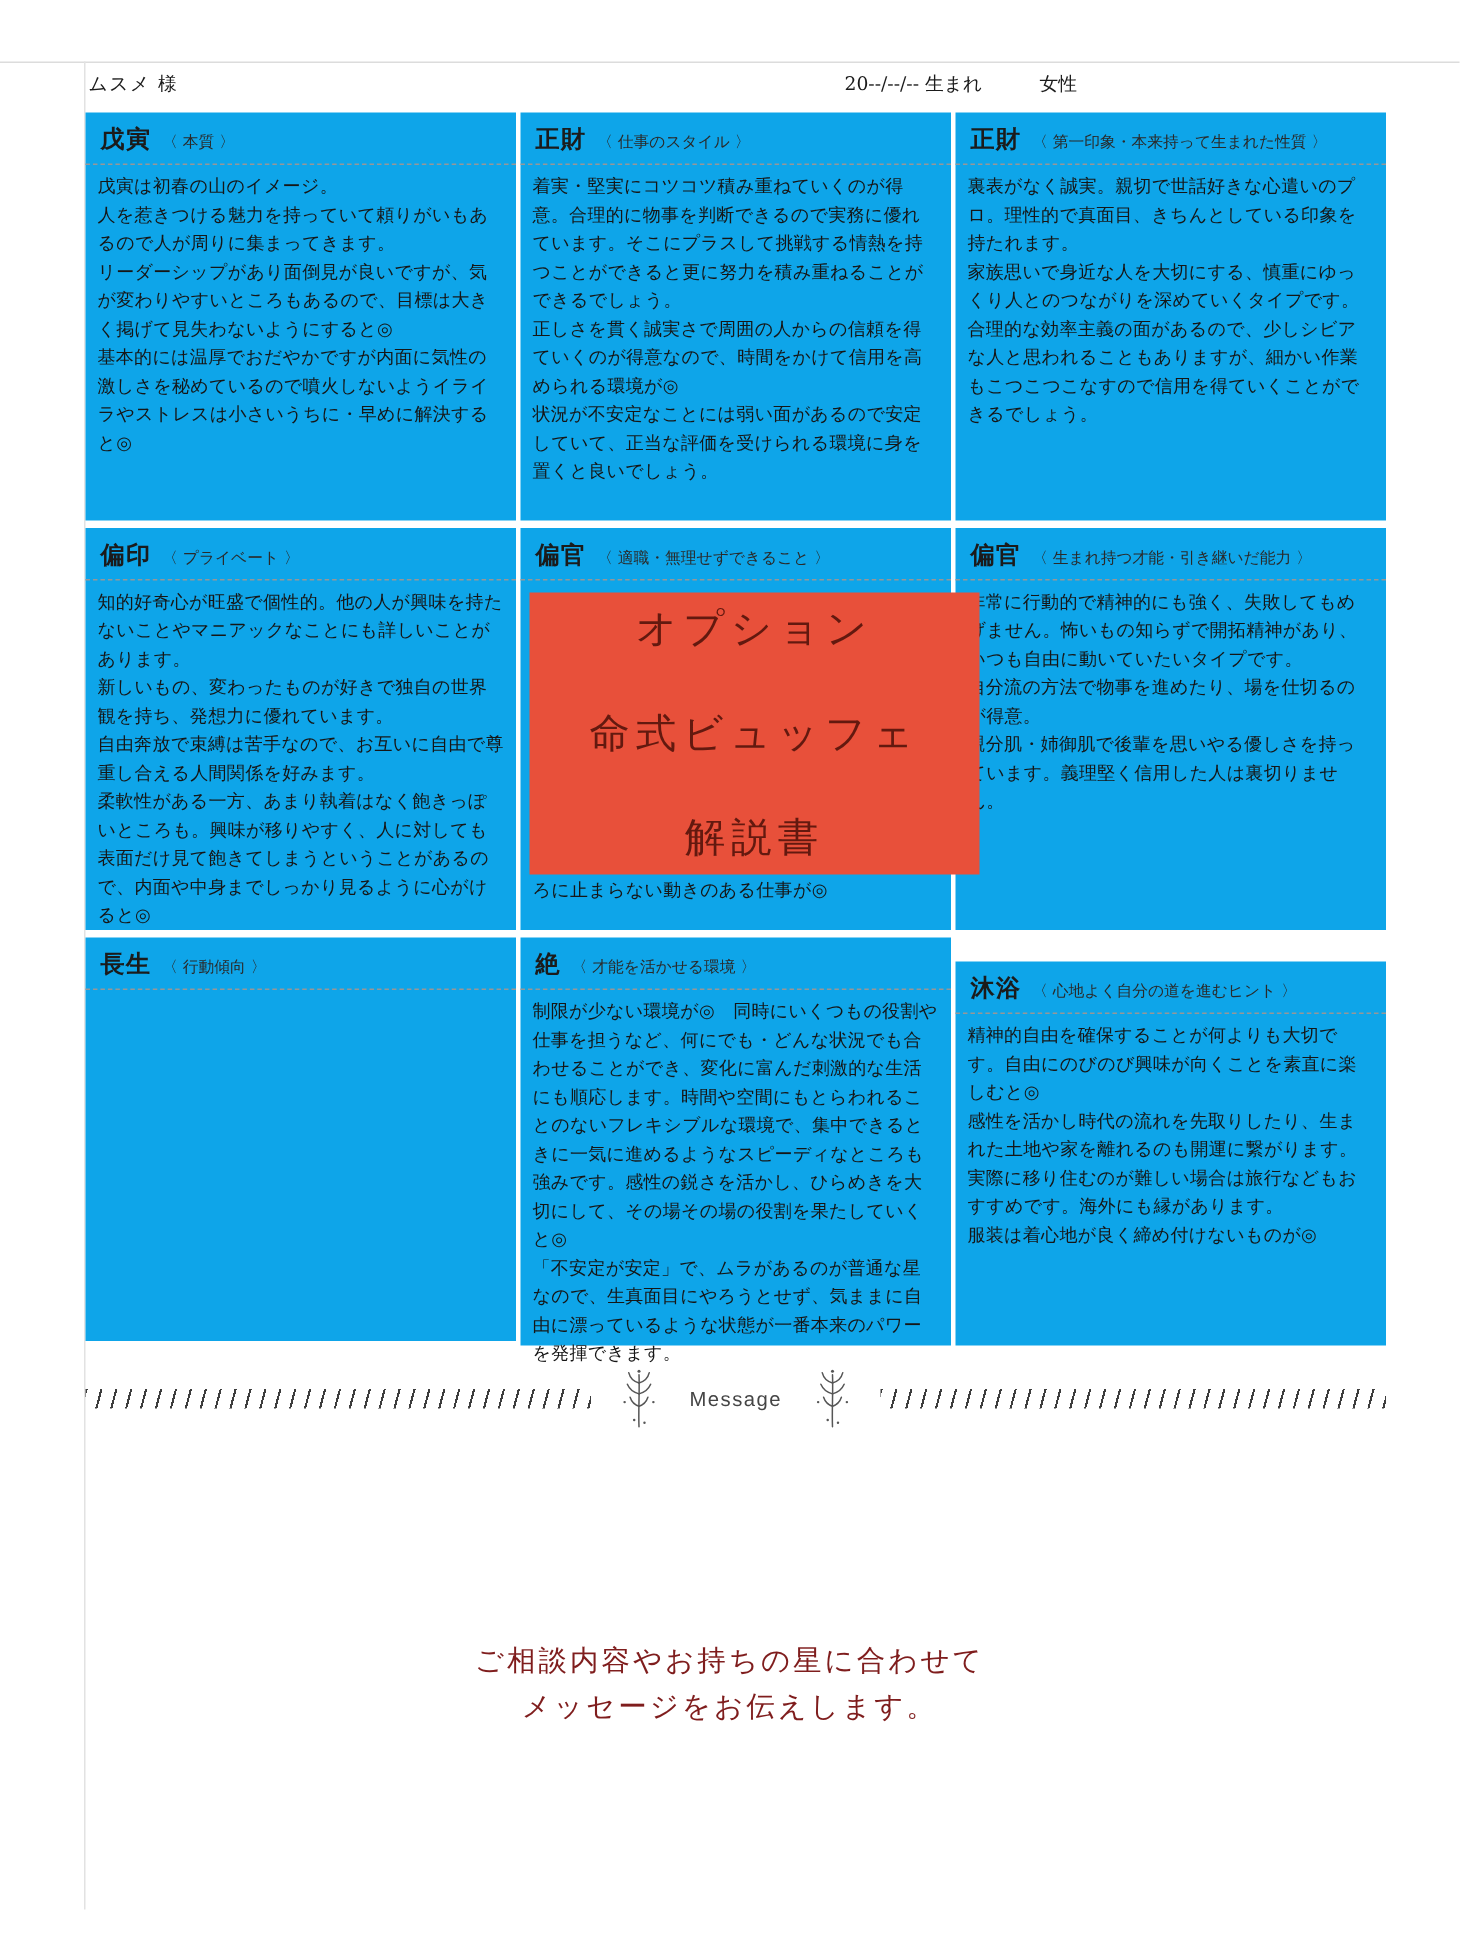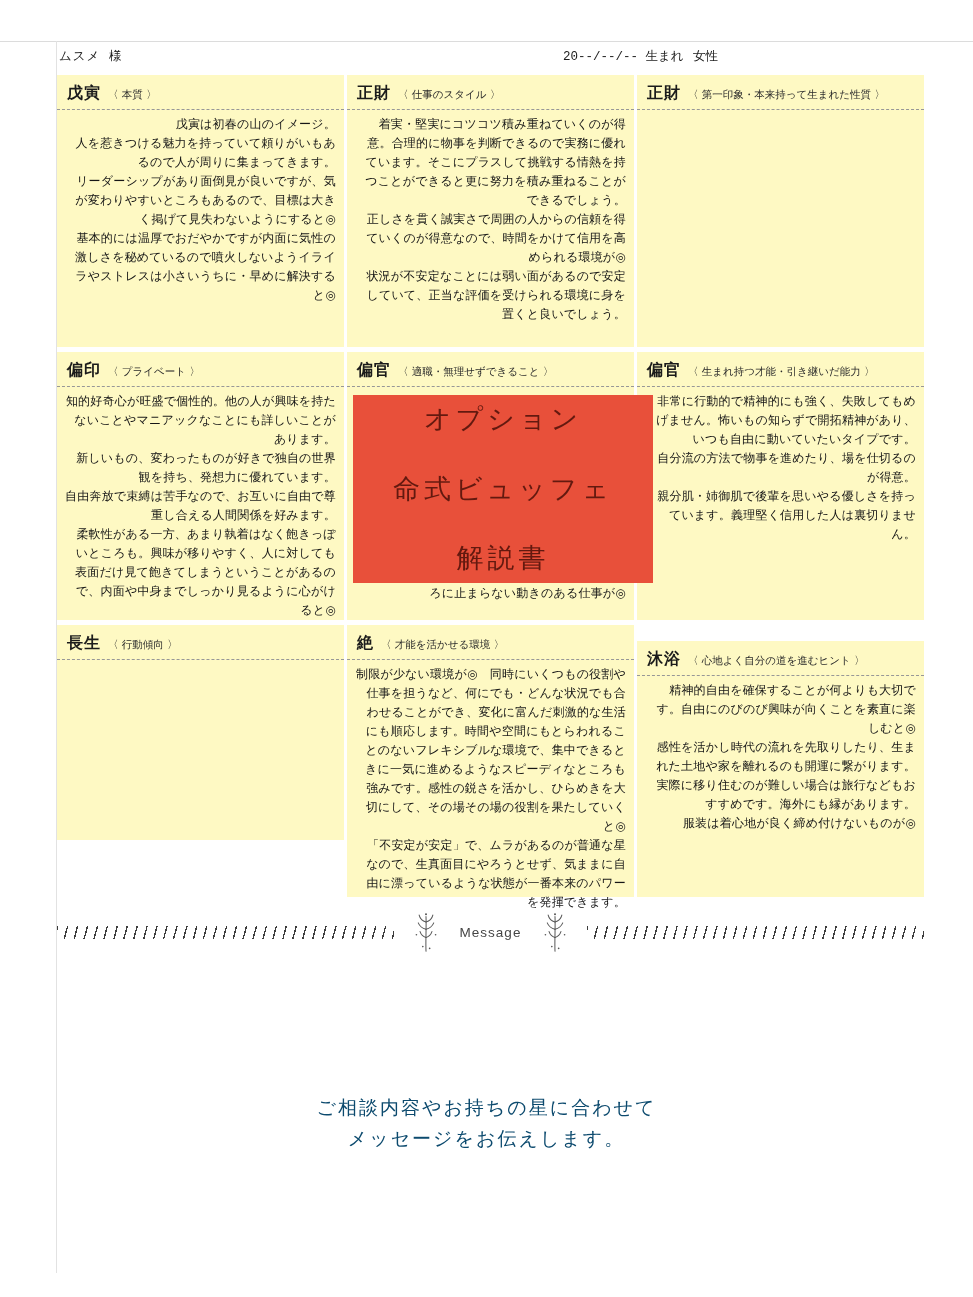--- a/index.html
+++ b/index.html
@@ -6,45 +6,45 @@
   body{
     width:973px;height:1297px;position:relative;background:#ffffff;
     font-family:"DejaVu Serif","Liberation Serif",serif;
     color:#1b1b1b;overflow:hidden;
   }
   
   .hairline-top{position:absolute;left:0;top:41px;width:973px;height:1px;background:#dcdcdc;}
   .hairline-left{position:absolute;left:56px;top:41px;width:1px;height:1232px;background:#e2e2e2;}
 
   
-  .doc-header{position:absolute;left:57px;top:48px;width:868px;height:18px;font-size:12.5px;font-family:Liberation Mono, monospace;}
+  .doc-header{position:absolute;left:57px;top:48px;width:868px;height:18px;font-size:12.5px;}
   .doc-header .client{position:absolute;left:2px;top:0;letter-spacing:1px;}
   .doc-header .birth{position:absolute;left:506px;top:0;}
   .doc-header .gender{position:absolute;left:636px;top:0;}
 
   
   .grid{
     position:absolute;left:57px;top:75px;width:867px;
     display:grid;grid-template-columns:287px 287px 287px;
     grid-template-rows:272px 268px 272px;
     column-gap:3px;row-gap:5px;
   }
-  .cell{background:#fef9c3;position:relative;box-sizing:border-box;text-align:right;}
+  .cell{background:#0ea5e9;position:relative;box-sizing:border-box;}
   .cell-head{
     display:flex;align-items:baseline;gap:7px;
     padding:8px 10px 5px 10px;
     border-bottom:1px dashed #979797;
   }
   .star{font-size:16px;font-weight:bold;letter-spacing:1px;}
   .sub{font-size:10.5px;color:#2a2a2a;}
   .cell-body{
     padding:5px 8px 6px 8px;font-size:12px;line-height:19px;
     white-space:pre-line;letter-spacing:0.2px;color:#161616;
   }
-  .cell-short{align-self:start;height:215px;}
+  .cell-short{align-self:start;height:269px;}
   .cell-mid{align-self:start;height:256px;margin-top:16px;}
   .frag-bottom{position:absolute;left:8px;right:8px;top:232px;padding:0;}
 
   
   .overlay{
     position:absolute;left:296px;top:320px;width:300px;height:188px;z-index:5;
     background:#e8503a;display:flex;flex-direction:column;align-items:center;justify-content:space-between;
     font-family:"Liberation Sans","DejaVu Sans",sans-serif;
   }
   .overlay span{display:block;font-size:27px;line-height:49px;letter-spacing:4px;color:#63190f;}
@@ -61,21 +61,21 @@
   .msg-center{display:flex;align-items:center;gap:20px;}
   .msg-label{
     font-family:"Liberation Sans","DejaVu Sans",sans-serif;
     font-size:13.5px;color:#454545;letter-spacing:1px;
   }
   .sprig{display:block;}
 
   
   .footer-note{
     position:absolute;left:0;top:1092px;width:973px;text-align:center;
-    font-size:19px;line-height:31px;letter-spacing:2px;color:#0c4a6e;
+    font-size:19px;line-height:31px;letter-spacing:2px;color:#7f1d1d;
   }
 </style>
 </head>
 <body>
 
 <div class="hairline-top"></div>
 <div class="hairline-left"></div>
 
 <div class="doc-header">
   <span class="client">ムスメ 様</span>
@@ -104,20 +104,23 @@
     <div class="cell-body">着実・堅実にコツコツ積み重ねていくのが得意。合理的に物事を判断できるので実務に優れています。そこにプラスして挑戦する情熱を持つことができると更に努力を積み重ねることができるでしょう。
 正しさを貫く誠実さで周囲の人からの信頼を得ていくのが得意なので、時間をかけて信用を高められる環境が◎
 状況が不安定なことには弱い面があるので安定していて、正当な評価を受けられる環境に身を置くと良いでしょう。</div>
   </section>
 
   <section class="cell">
     <header class="cell-head">
       <span class="star">正財</span>
       <span class="sub">〈 第一印象・本来持って生まれた性質 〉</span>
     </header>
+    <div class="cell-body">裏表がなく誠実。親切で世話好きな心遣いのプロ。理性的で真面目、きちんとしている印象を持たれます。
+家族思いで身近な人を大切にする、慎重にゆっくり人とのつながりを深めていくタイプです。
+合理的な効率主義の面があるので、少しシビアな人と思われることもありますが、細かい作業もこつこつこなすので信用を得ていくことができるでしょう。</div>
   </section>
 
   <section class="cell">
     <header class="cell-head">
       <span class="star">偏印</span>
       <span class="sub">〈 プライベート 〉</span>
     </header>
     <div class="cell-body">知的好奇心が旺盛で個性的。他の人が興味を持たないことやマニアックなことにも詳しいことがあります。
 新しいもの、変わったものが好きで独自の世界観を持ち、発想力に優れています。
 自由奔放で束縛は苦手なので、お互いに自由で尊重し合える人間関係を好みます。

